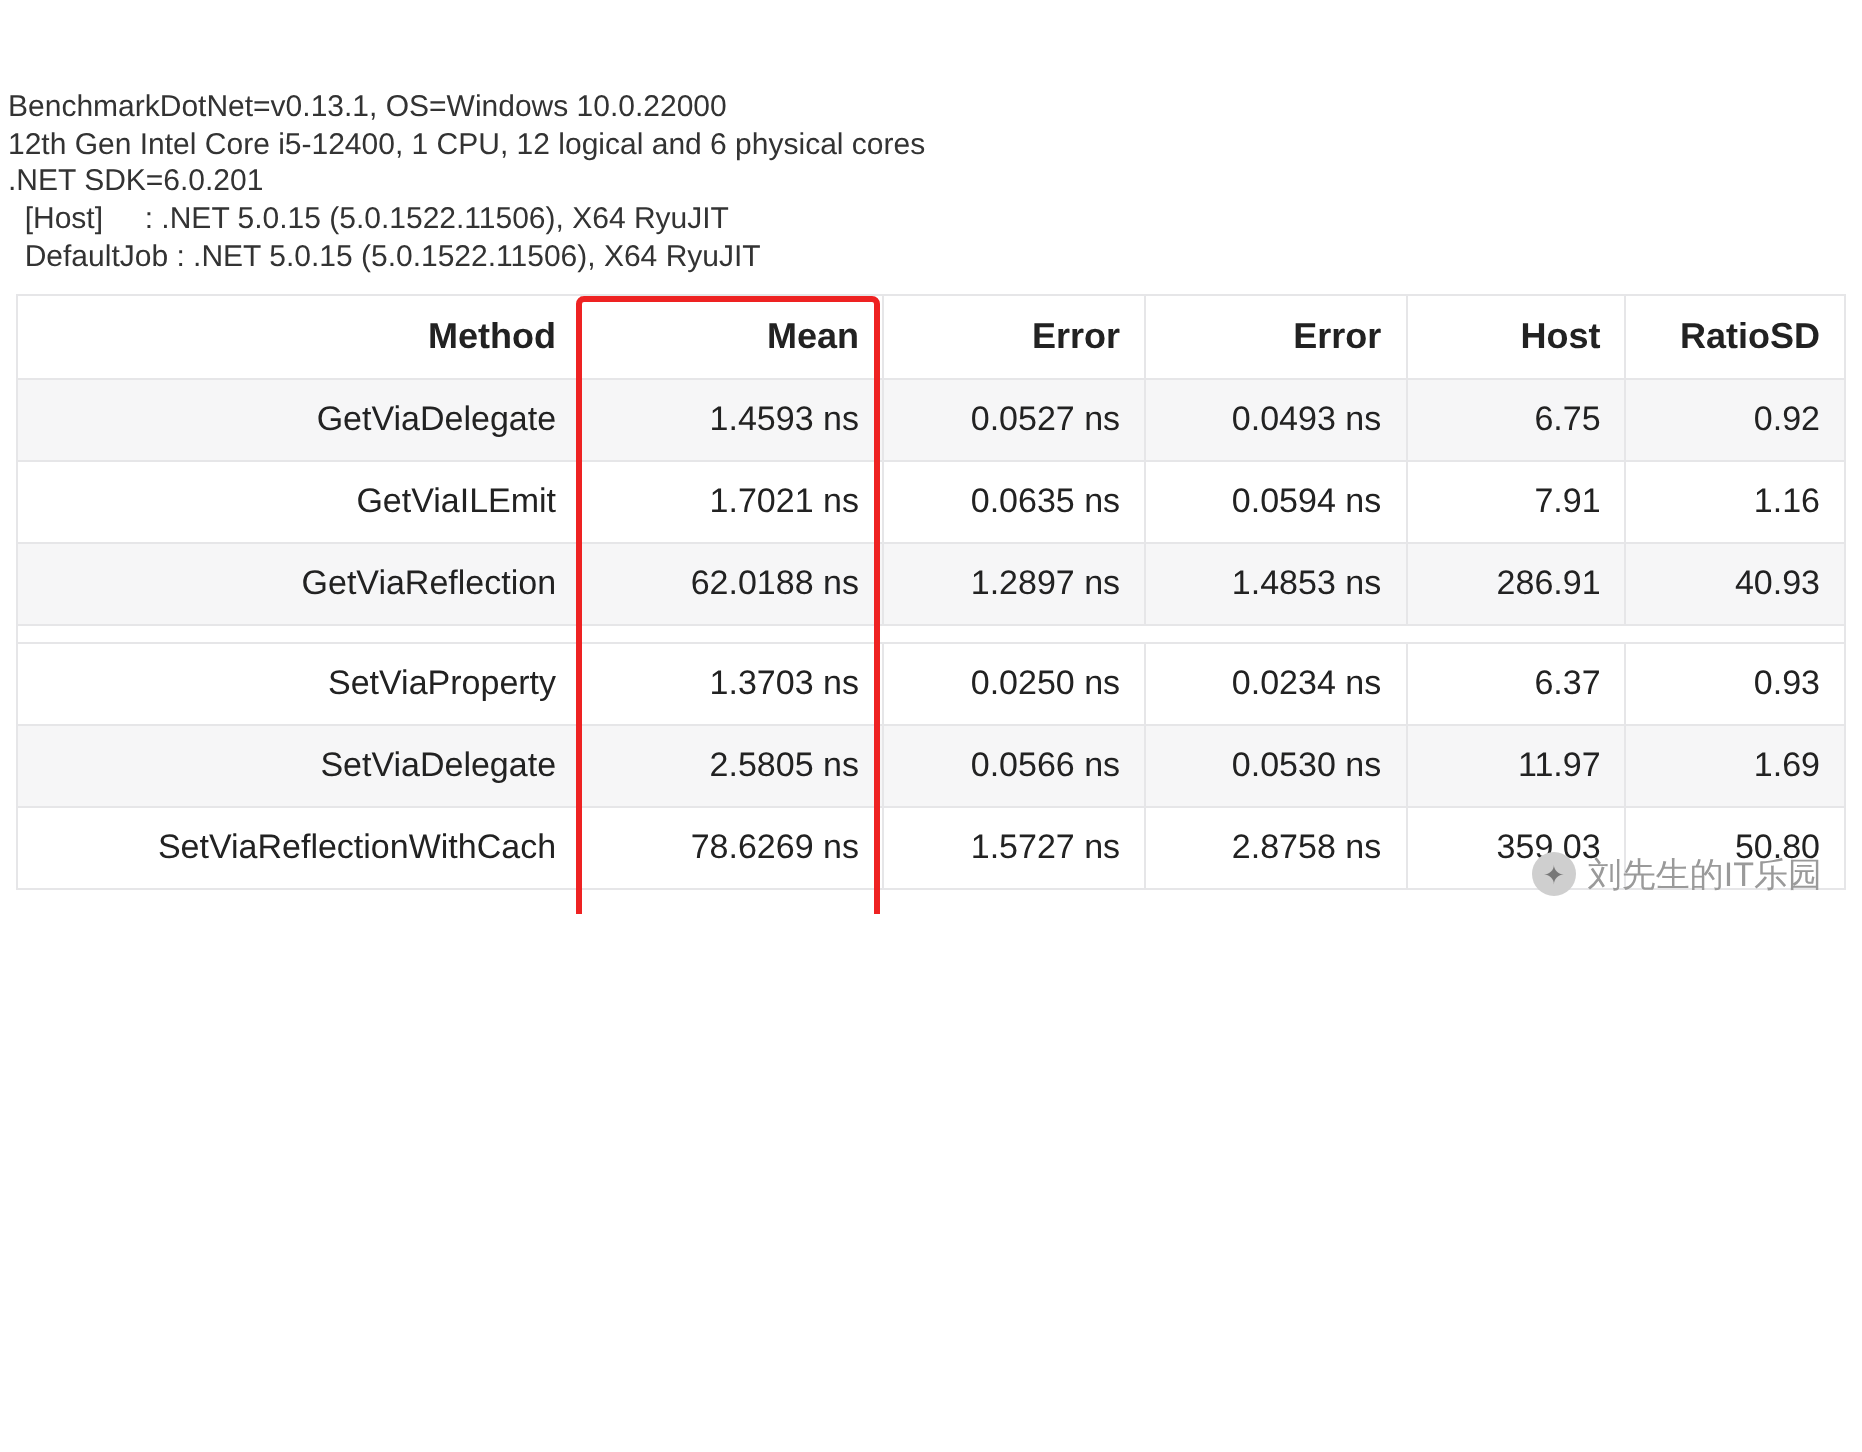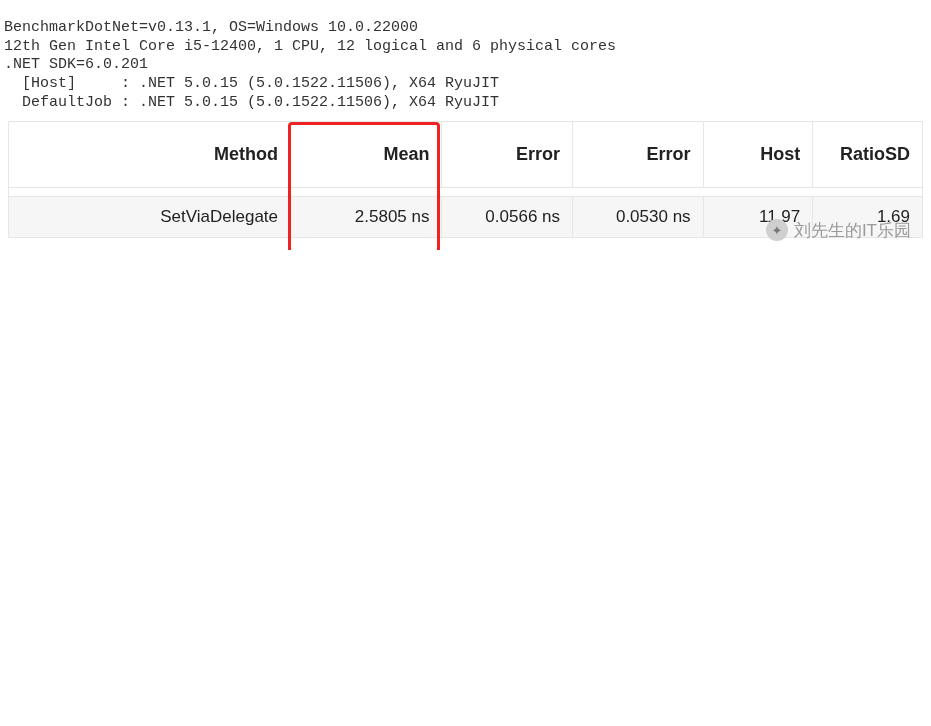--- a/index.html
+++ b/index.html
@@ -4,41 +4,42 @@
 <style>
   body {
     margin: 0;
     padding: 0;
     font-family: "Segoe UI", Tahoma, sans-serif;
     background: #fff;
     color: #222;
     width: 931px;
   }
   .header-block {
-    font-family: Liberation Mono, monospace;
+    font-family: Liberation Sans, sans-serif;
     font-size: 15px;
     line-height: 1.25;
     white-space: pre;
-    padding: 0 4px 8px 4px;
+    padding: 12px 4px 8px 4px;
     color: #333;
+    margin-top: 14px;
   }
   .table-wrap {
     padding: 0 8px 12px 8px;
     position: relative;
   }
   table {
     border-collapse: collapse;
     width: 100%;
     table-layout: fixed;
   }
   thead th {
     text-align: right;
     font-weight: 700;
     font-size: 18px;
-    padding: 22px 12px;
+    padding: 10px 12px;
     border: 1px solid #e6e6e8;
     background: #fff;
     color: #222;
   }
   tbody td {
     text-align: right;
     font-size: 17px;
     padding: 10px 12px;
     border: 1px solid #e6e6e8;
     color: #222;
@@ -113,30 +114,70 @@
       <tr>
         <th>Method</th>
         <th>Mean</th>
         <th>Error</th>
         <th>Error</th>
         <th>Host</th>
         <th>RatioSD</th>
       </tr>
     </thead>
     <tbody id="tbody">
+        <tr class="zebra">
+          <td>GetViaDelegate</td>
+          <td>1.4593 ns</td>
+          <td>0.0527 ns</td>
+          <td>0.0493 ns</td>
+          <td>6.75</td>
+          <td>0.92</td>
+        </tr>
+        <tr>
+          <td>GetViaILEmit</td>
+          <td>1.7021 ns</td>
+          <td>0.0635 ns</td>
+          <td>0.0594 ns</td>
+          <td>7.91</td>
+          <td>1.16</td>
+        </tr>
+        <tr class="zebra">
+          <td>GetViaReflection</td>
+          <td>62.0188 ns</td>
+          <td>1.2897 ns</td>
+          <td>1.4853 ns</td>
+          <td>286.91</td>
+          <td>40.93</td>
+        </tr>
         <tr class="spacer">
           <td colspan="6">&nbsp;</td>
+        </tr>
+        <tr>
+          <td>SetViaProperty</td>
+          <td>1.3703 ns</td>
+          <td>0.0250 ns</td>
+          <td>0.0234 ns</td>
+          <td>6.37</td>
+          <td>0.93</td>
         </tr>
         <tr class="zebra">
           <td>SetViaDelegate</td>
           <td>2.5805 ns</td>
           <td>0.0566 ns</td>
           <td>0.0530 ns</td>
           <td>11.97</td>
           <td>1.69</td>
+        </tr>
+        <tr>
+          <td>SetViaReflectionWithCach</td>
+          <td>78.6269 ns</td>
+          <td>1.5727 ns</td>
+          <td>2.8758 ns</td>
+          <td>359.03</td>
+          <td>50.80</td>
         </tr>
       </tbody>
   </table>
 
   <div class="red-box" id="red-box" style="top: 1px; left: 288px; width: 146px; height: 566px;"></div>
 
   <div class="watermark">
     <span class="wm-icon">✦</span>
     <span>刘先生的IT乐园</span>
   </div>

